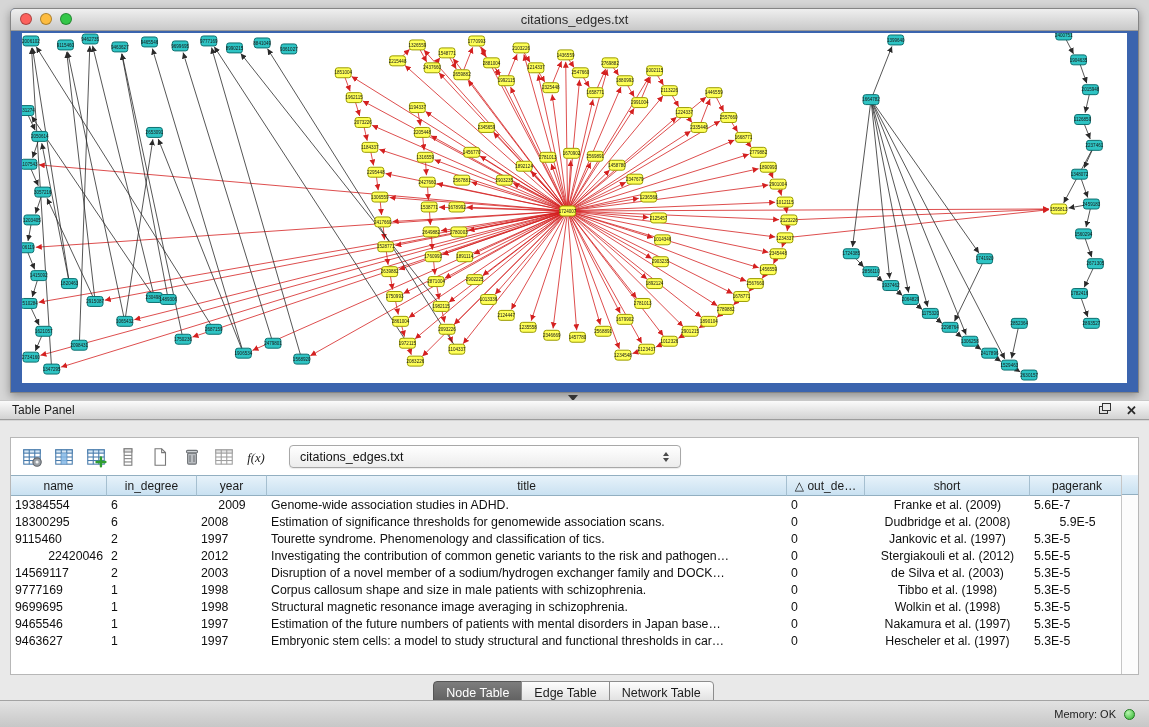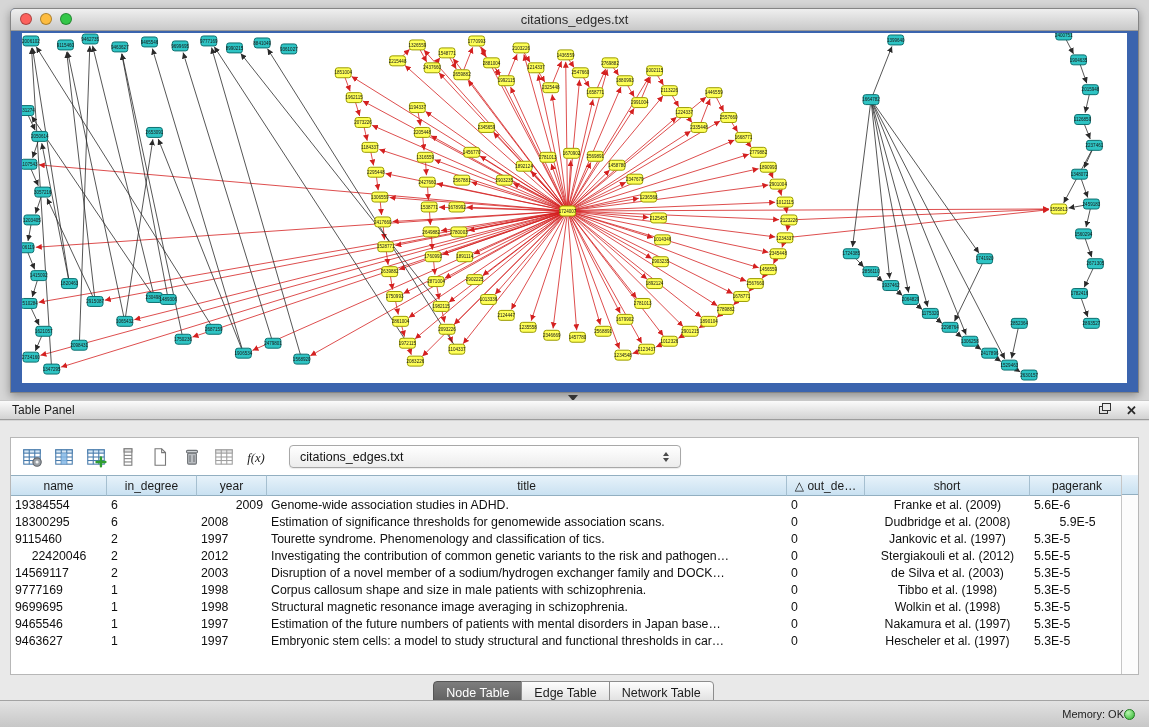--- a/index.html
+++ b/index.html
@@ -80,21 +80,21 @@
     height:21px;padding:0 12px;display:flex;align-items:center;font-size:12.5px;color:#1d1d1d;
     background:linear-gradient(#fdfdfd,#dedede);border:1px solid #8d8d8d;margin-left:-1px;cursor:default;
   }
   .tab:first-child{border-radius:4px 0 0 4px;margin-left:0;}
   .tab:last-child{border-radius:0 4px 4px 0;}
   .tab.selected{background:linear-gradient(#7d7d7d,#5e5e5e);color:#fff;border-color:#555;}
   
   .status-bar{
     position:absolute;bottom:0;left:0;width:100%;height:27px;box-sizing:border-box;
     background:linear-gradient(#e2e2e2,#c7c7c7);border-top:1px solid #a3a3a3;
-    display:flex;align-items:center;justify-content:flex-end;padding-right:14px;
+    display:flex;align-items:center;justify-content:flex-end;gap:8px;padding-right:14px;
     font-size:11px;color:#222;
   }
   .mem-dot{width:11px;height:11px;border-radius:50%;
     background:radial-gradient(circle at 35% 30%, #b9f7b0, #2db32d);border:1px solid #1f7a1f;box-sizing:border-box;}
 </style>
 </head>
 <body>
 
 <div class="network-window">
   <div class="titlebar">
@@ -1065,46 +1065,46 @@
               <th>title</th>
               <th>△ out_de…</th>
               <th>short</th>
               <th>pagerank</th>
             </tr>
           </thead>
           <tbody>
             <tr>
               <td style="text-align:left">19384554</td>
               <td style="text-align:left">6</td>
-              <td style="text-align:right">2009</td>
+              <td style="text-align:center">2009</td>
               <td style="text-align:left">Genome-wide association studies in ADHD.</td>
               <td style="text-align:left">0</td>
               <td style="text-align:center">Franke et al. (2009)</td>
-              <td style="text-align:left">5.6E-6</td>
+              <td style="text-align:left">5.6E-7</td>
             </tr>
             <tr>
               <td style="text-align:left">18300295</td>
               <td style="text-align:left">6</td>
               <td style="text-align:left">2008</td>
               <td style="text-align:left">Estimation of significance thresholds for genomewide association scans.</td>
               <td style="text-align:left">0</td>
               <td style="text-align:center">Dudbridge et al. (2008)</td>
               <td style="text-align:center">5.9E-5</td>
             </tr>
             <tr>
               <td style="text-align:left">9115460</td>
               <td style="text-align:left">2</td>
               <td style="text-align:left">1997</td>
               <td style="text-align:left">Tourette syndrome. Phenomenology and classification of tics.</td>
               <td style="text-align:left">0</td>
               <td style="text-align:center">Jankovic et al. (1997)</td>
               <td style="text-align:left">5.3E-5</td>
             </tr>
             <tr>
-              <td style="text-align:center">22420046</td>
+              <td style="text-align:right">22420046</td>
               <td style="text-align:left">2</td>
               <td style="text-align:left">2012</td>
               <td style="text-align:left">Investigating the contribution of common genetic variants to the risk and pathogen…</td>
               <td style="text-align:left">0</td>
               <td style="text-align:center">Stergiakouli et al. (2012)</td>
               <td style="text-align:left">5.5E-5</td>
             </tr>
             <tr>
               <td style="text-align:left">14569117</td>
               <td style="text-align:left">2</td>

